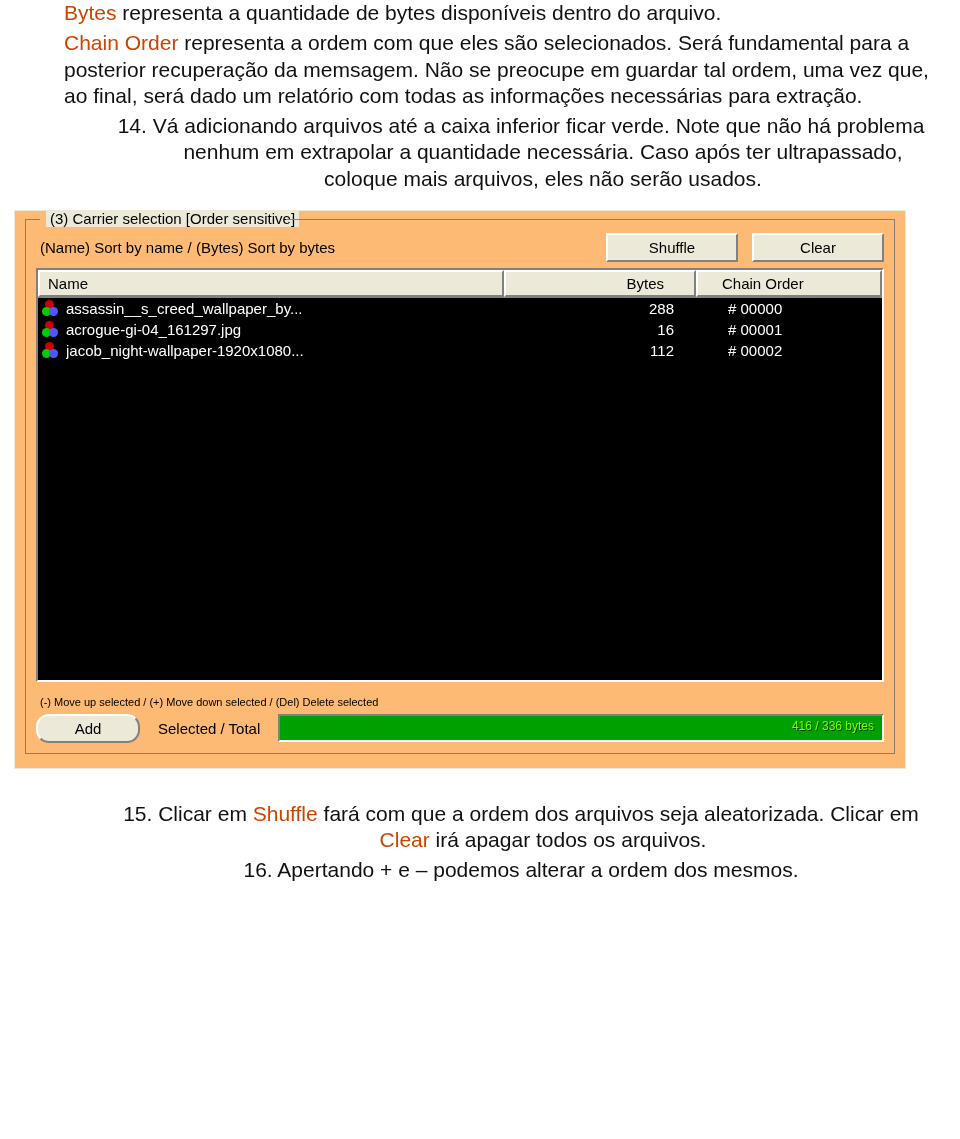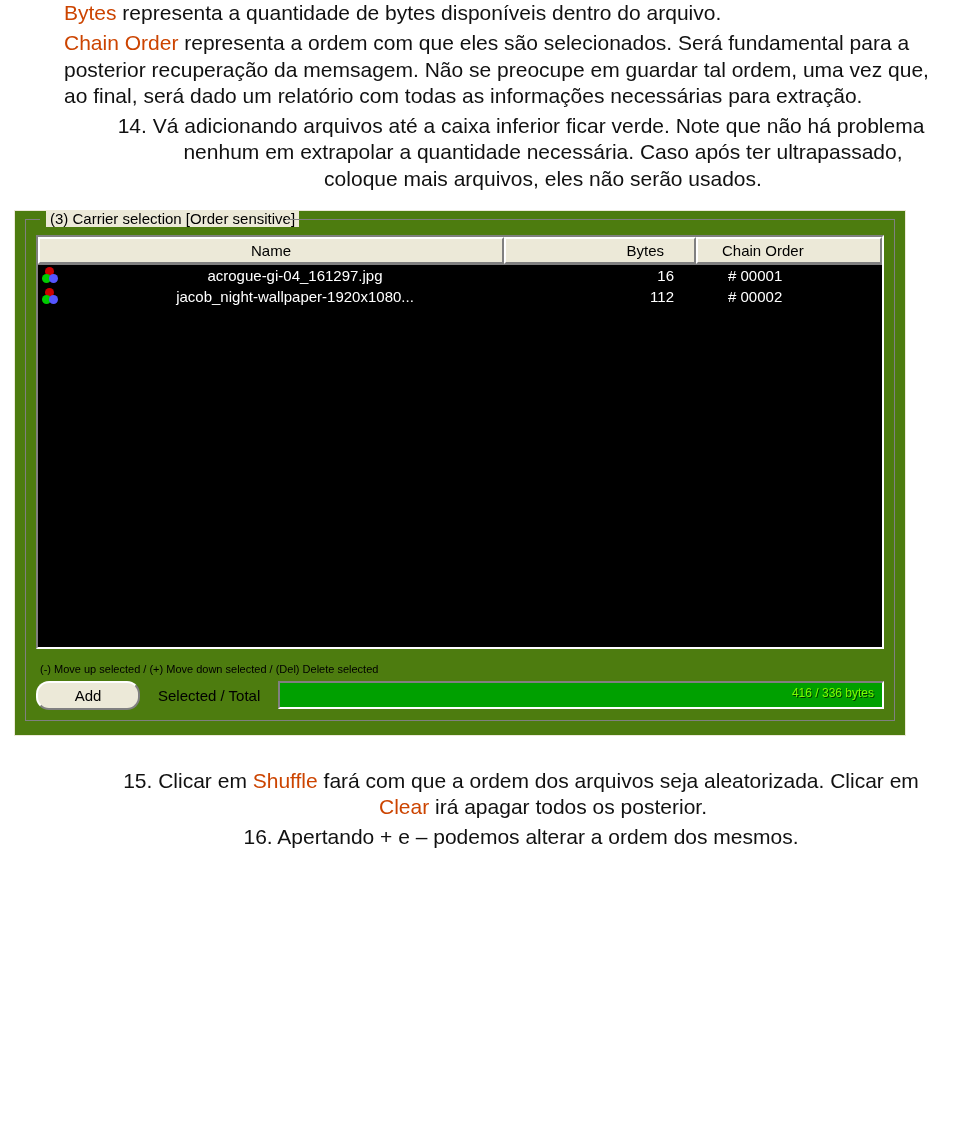--- a/index.html
+++ b/index.html
@@ -40,21 +40,21 @@
     background: #000;
     vertical-align: middle;
     margin-right: 16px;
     margin-top: -4px;
   }
 
   
   .ui-panel {
     margin: 18px 0 32px -50px;
     width: 870px;
-    background: #4d7c0f;
+    background: #fdba74;
     border: 1px solid #ece9d8;
     font-family: "MS Sans Serif","Microsoft Sans Serif","Tahoma",sans-serif;
     font-size: 15px;
     color: #000;
     padding: 8px 10px 14px 10px;
     position: relative;
   }
   .group-border {
     border: 1px solid #808080;
     border-top: none;
@@ -120,21 +120,21 @@
     background: #ece9d8;
     color: #000;
     border-bottom: 1px solid #808080;
   }
   .lh-cell {
     border: 2px solid;
     border-color: #fff #808080 #808080 #fff;
     padding: 3px 8px;
     font-size: 15px;
   }
-  .col-name { flex: 1; min-width: 0; text-align: center; }
+  .col-name { flex: 1; min-width: 0; }
   .col-bytes { width: 150px; text-align: right; padding-right: 30px; }
   .col-order { width: 150px; text-align: left; padding-left: 24px; }
   .list-body {
     font-family: "MS Sans Serif","Tahoma",sans-serif;
     font-size: 15px;
   }
   .lrow {
     display: flex;
     align-items: center;
     padding: 2px 4px;
@@ -208,28 +208,43 @@
   <div class="indent-list">
     <p class="para num">
       <span>14.</span><span> Vá adicionando arquivos até a caixa inferior ficar verde. Note que não há problema nenhum em extrapolar a quantidade necessária. Caso após ter ultrapassado, coloque mais arquivos, eles não serão usados.</span>
     </p>
   </div>
 
   <div class="ui-panel">
     <div class="group-border">
       <div class="group-title">(3)  Carrier selection [Order sensitive]</div>
 
+      <div class="toprow">
+        <div class="hint">(Name) Sort by name / (Bytes) Sort by bytes</div>
+        <div class="winbtn">Shuffle</div>
+        <div class="winbtn">Clear</div>
+      </div>
 
       <div class="list-area">
         <div class="list-header">
           <div class="lh-cell col-name">Name</div>
           <div class="lh-cell col-bytes">Bytes</div>
           <div class="lh-cell col-order">Chain Order</div>
         </div>
         <div class="list-body">
+          <div class="lrow">
+            <div class="ficon">
+                <span class="c1"></span>
+                <span class="c2"></span>
+                <span class="c3"></span>
+              </div>
+            <div class="col-name">assassin__s_creed_wallpaper_by...</div>
+            <div class="col-bytes">288</div>
+            <div class="col-order"># 00000</div>
+          </div>
           <div class="lrow">
             <div class="ficon">
                 <span class="c1"></span>
                 <span class="c2"></span>
                 <span class="c3"></span>
               </div>
             <div class="col-name">acrogue-gi-04_161297.jpg</div>
             <div class="col-bytes">16</div>
             <div class="col-order"># 00001</div>
           </div>
@@ -253,20 +268,20 @@
         <div class="seltot-label">Selected / Total</div>
         <div class="progress-wrap">
           <div class="progress-text">416 / 336 bytes</div>
         </div>
       </div>
     </div>
   </div>
 
   <div class="indent-list">
     <p class="para num">
-      <span>15.</span><span> Clicar em </span><span class="orange">Shuffle</span><span> fará com que a ordem dos arquivos seja aleatorizada. Clicar em </span><span class="orange">Clear</span><span> irá apagar todos os posterior.</span>
+      <span>15.</span><span> Clicar em </span><span class="orange">Shuffle</span><span> fará com que a ordem dos arquivos seja aleatorizada. Clicar em </span><span class="orange">Clear</span><span> irá apagar todos os arquivos.</span>
     </p>
     <p class="para num">
       <span>16.</span><span> Apertando + e – podemos alterar a ordem dos mesmos.</span>
     </p>
   </div>
 
 </div>
 
 </body></html>

